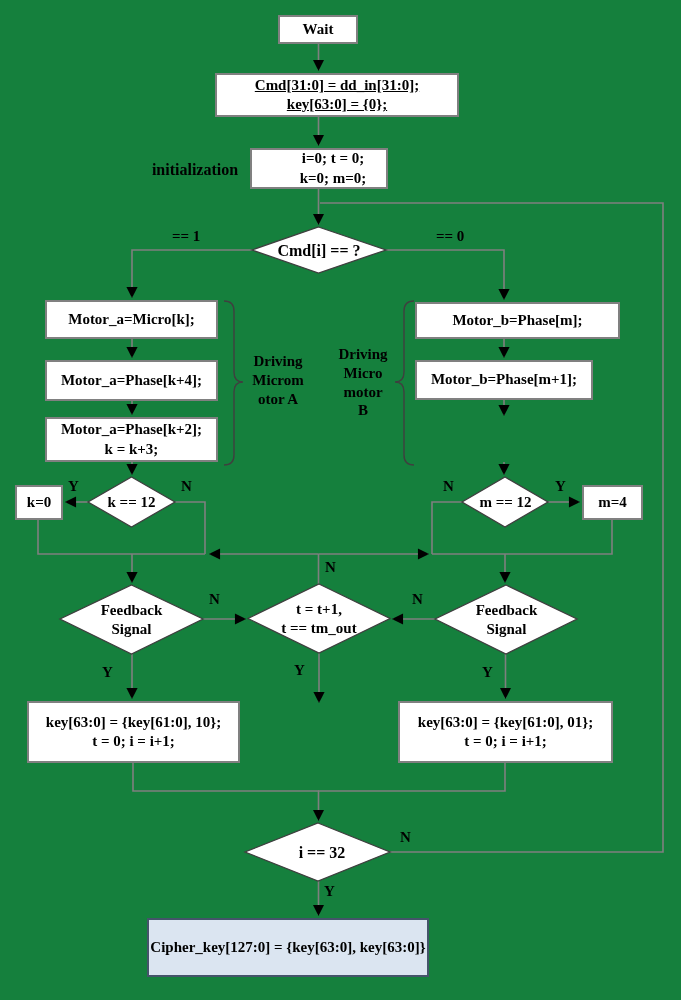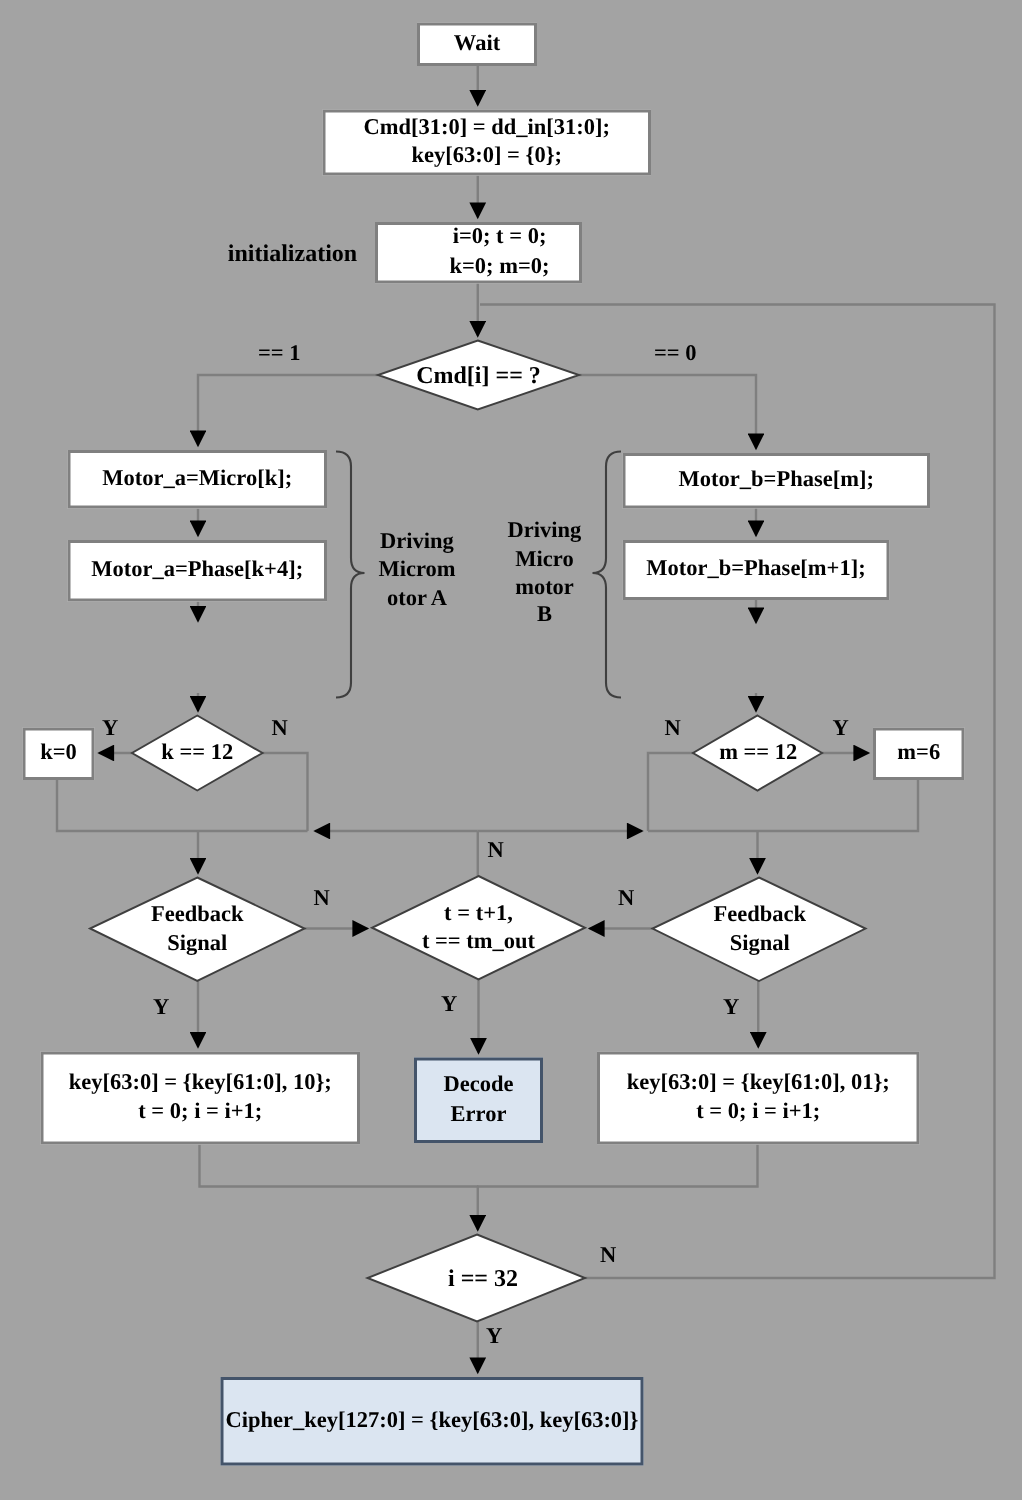--- a/index.html
+++ b/index.html
@@ -1,20 +1,20 @@
 <!DOCTYPE html>
 <html style="--highlight-fill: #dbe5f1; --highlight-border: #44546a; --box-border: #808080; --line: #7f7f7f; --diamond-stroke: #3f3f3f; --text: #000000;"><head>
 <meta charset="utf-8">
 <style>
   :root{
     --highlight-fill:#dbe5f1; --highlight-border:#44546a;
     --box-border:#808080; --line:#7f7f7f; --diamond-stroke:#3f3f3f; --text:#000000;
   }
   html,body{margin:0;padding:0;background:#fff;}
-  #stage{position:relative;width:681px;height:1000px;background:#a3a3a3;overflow:hidden;
+  #stage{position:relative;width:681px;height:1000px;background:#15803d;overflow:hidden;
          font-family:"Liberation Serif","DejaVu Serif",serif;color:var(--text);}
   #wires{position:absolute;left:0;top:0;width:681px;height:1000px;}
   .box{position:absolute;box-sizing:border-box;border:2px solid var(--box-border);
        background:#fff;display:flex;align-items:center;justify-content:center;
        text-align:center;font-weight:bold;font-size:15px;line-height:1.28;z-index:2;}
   .box.hl{background:var(--highlight-fill);border-color:var(--highlight-border);}
   .txt{position:absolute;font-weight:bold;font-size:15px;line-height:1.25;text-align:center;
        white-space:pre-line;z-index:3;}
   .lab{position:absolute;font-weight:bold;font-size:15px;z-index:3;white-space:pre;}
   .pre{white-space:pre-line;}
@@ -79,36 +79,40 @@
     <g fill="none" style="stroke:var(--diamond-stroke);" stroke-width="1.4">
       <path d="M224 301 Q234 301 234 311 L234 372 Q234 382 243 382 Q234 382 234 392 L234 455 Q234 465 224 465"></path>
       <path d="M414 301 Q404 301 404 311 L404 372 Q404 382 395 382 Q404 382 404 392 L404 455 Q404 465 414 465"></path>
     </g>
   </svg>
 
   <div class="box" style="left:278px;top:15px;width:80px;height:29px;">
     <span class="pre">Wait</span>
     </div>
 
-  <div class="box" style="left:215px;top:73px;width:219px;height:44px;">
+  <div class="box" style="left:215px;top:73px;width:244px;height:44px;text-decoration:underline;">
     <span class="pre">Cmd[31:0] = dd_in[31:0];
 key[63:0] = {0};</span>
     </div>
 
   <div class="box" style="left:250px;top:148px;width:138px;height:41px;padding-left:28px;">
     <span class="pre">i=0; t = 0;
 k=0; m=0;</span>
     </div>
   <div class="txt" style="left:145px;top:160px;width:100px;text-align:center;font-size:16px;">initialization</div>
 
   <div class="box" style="left:45px;top:300px;width:173px;height:39px;">
     <span class="pre">Motor_a=Micro[k];</span>
     </div>
   <div class="box" style="left:45px;top:360px;width:173px;height:41px;">
     <span class="pre">Motor_a=Phase[k+4];</span>
+    </div>
+  <div class="box" style="left:45px;top:417px;width:173px;height:45px;">
+    <span class="pre">Motor_a=Phase[k+2];
+k = k+3;</span>
     </div>
 
   <div class="box" style="left:415px;top:302px;width:205px;height:37px;">
     <span class="pre">Motor_b=Phase[m];</span>
     </div>
   <div class="box" style="left:415px;top:360px;width:178px;height:40px;">
     <span class="pre">Motor_b=Phase[m+1];</span>
     </div>
 
   <div class="txt" style="left:245px;top:352px;width:66px;">Driving
@@ -116,30 +120,26 @@
 otor A</div>
   <div class="txt" style="left:330px;top:345px;width:66px;">Driving
 Micro
 motor
 B</div>
 
   <div class="box" style="left:15px;top:485px;width:48px;height:35px;">
     <span class="pre">k=0</span>
     </div>
   <div class="box" style="left:582px;top:485px;width:61px;height:35px;">
-    <span class="pre">m=6</span>
+    <span class="pre">m=4</span>
     </div>
 
   <div class="box" style="left:27px;top:701px;width:213px;height:62px;">
     <span class="pre">key[63:0] = {key[61:0], 10};
 t = 0; i = i+1;</span>
-    </div>
-  <div class="box hl" style="left:276px;top:705px;width:86px;height:57px;">
-    <span class="pre">Decode
-Error</span>
     </div>
   <div class="box" style="left:398px;top:701px;width:215px;height:62px;">
     <span class="pre">key[63:0] = {key[61:0], 01};
 t = 0; i = i+1;</span>
     </div>
 
   <div class="box hl" style="left:147px;top:918px;width:282px;height:59px;">
     <span class="pre">Cipher_key[127:0] = {key[63:0], key[63:0]}</span>
     </div>
 

